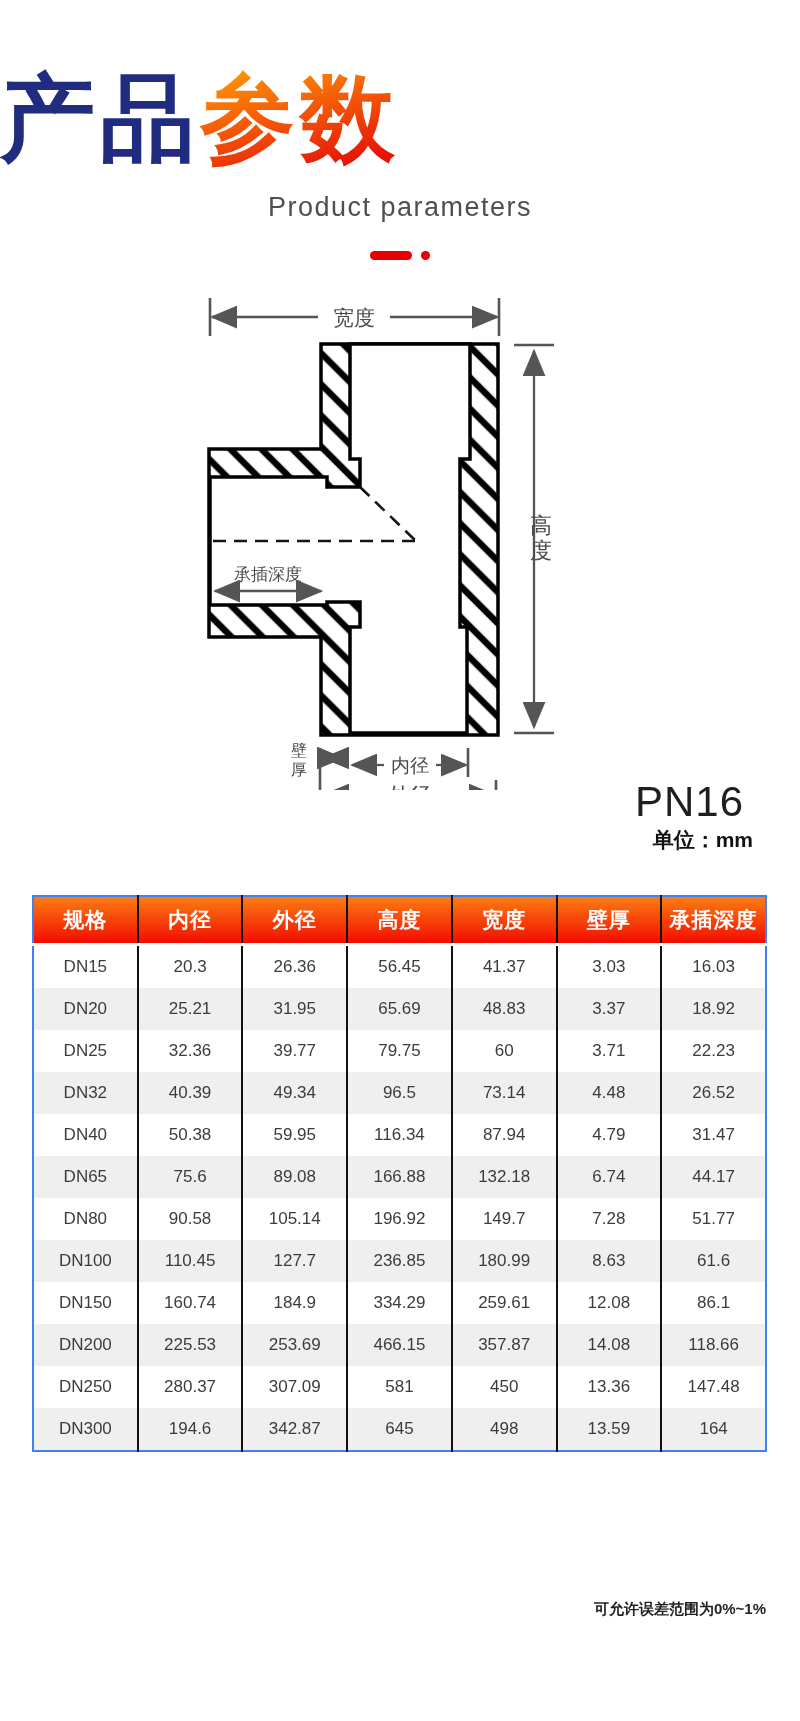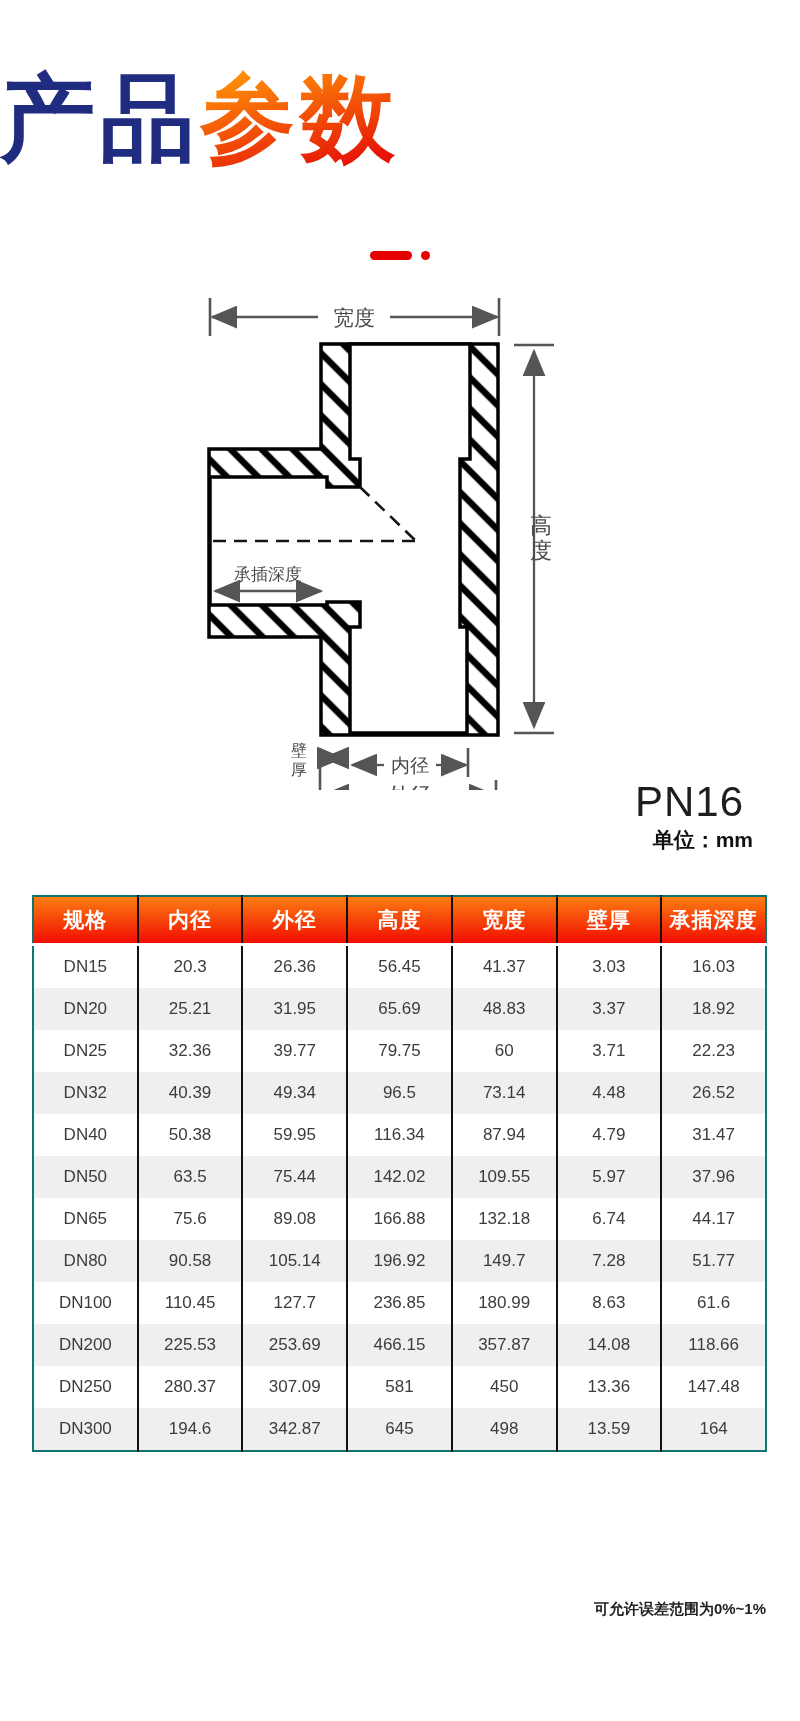--- a/index.html
+++ b/index.html
@@ -43,21 +43,21 @@
   }
 
   
   .pn{position:absolute;top:778px;right:56px;font-size:42px;color:#1e1e1e;letter-spacing:1px;}
   .unit{position:absolute;top:826px;right:47px;font-size:21px;font-weight:700;color:#111;}
 
   
   .spec-table{
     position:absolute;left:32px;top:895px;width:735px;
     border-collapse:collapse;table-layout:fixed;
-    border:2px solid #0f766e;
+    border:2px solid #3b82f6;
     text-align:center;color:#3c3c3c;font-size:17px;
   }
   .spec-table thead th{
     height:44px;
     background:linear-gradient(#fb7d12,#f20c00);
     color:#ffffff;font-size:21px;font-weight:600;letter-spacing:1px;
     border-left:2px solid #111;border-bottom:3px solid #ffffff;
   }
   .spec-table thead th:first-child{border-left:none;}
   .spec-table tbody td{height:40px;border-left:2px solid #111;}
@@ -69,20 +69,21 @@
     font-size:15px;font-weight:700;color:#222;margin-left:31px;
   }
 </style>
 </head>
 <body>
 
 <div class="page">
 
   <h1 class="title"><span class="title-blue">产品</span><span class="title-orange">参数</span></h1>
 
+  <div class="subtitle">Product parameters</div>
 
   <div class="divider">
     <span class="dash"></span>
     <span class="dot"></span>
   </div>
 
   <svg class="diagram" viewBox="0 0 460 540" xmlns="http://www.w3.org/2000/svg">
     <defs>
       <pattern id="hatch" width="22" height="22" patternUnits="userSpaceOnUse" patternTransform="rotate(-45)">
         <rect width="22" height="22" fill="#ffffff"></rect>
@@ -198,29 +199,20 @@
         <tr>
           <td>DN40</td>
           <td>50.38</td>
           <td>59.95</td>
           <td>116.34</td>
           <td>87.94</td>
           <td>4.79</td>
           <td>31.47</td>
         </tr>
         <tr>
-          <td>DN50</td>
-          <td>63.5</td>
-          <td>75.44</td>
-          <td>142.02</td>
-          <td>109.55</td>
-          <td>5.97</td>
-          <td>37.96</td>
-        </tr>
-        <tr>
           <td>DN65</td>
           <td>75.6</td>
           <td>89.08</td>
           <td>166.88</td>
           <td>132.18</td>
           <td>6.74</td>
           <td>44.17</td>
         </tr>
         <tr>
           <td>DN80</td>
@@ -234,20 +226,29 @@
         <tr>
           <td>DN100</td>
           <td>110.45</td>
           <td>127.7</td>
           <td>236.85</td>
           <td>180.99</td>
           <td>8.63</td>
           <td>61.6</td>
         </tr>
         <tr>
+          <td>DN150</td>
+          <td>160.74</td>
+          <td>184.9</td>
+          <td>334.29</td>
+          <td>259.61</td>
+          <td>12.08</td>
+          <td>86.1</td>
+        </tr>
+        <tr>
           <td>DN200</td>
           <td>225.53</td>
           <td>253.69</td>
           <td>466.15</td>
           <td>357.87</td>
           <td>14.08</td>
           <td>118.66</td>
         </tr>
         <tr>
           <td>DN250</td>

